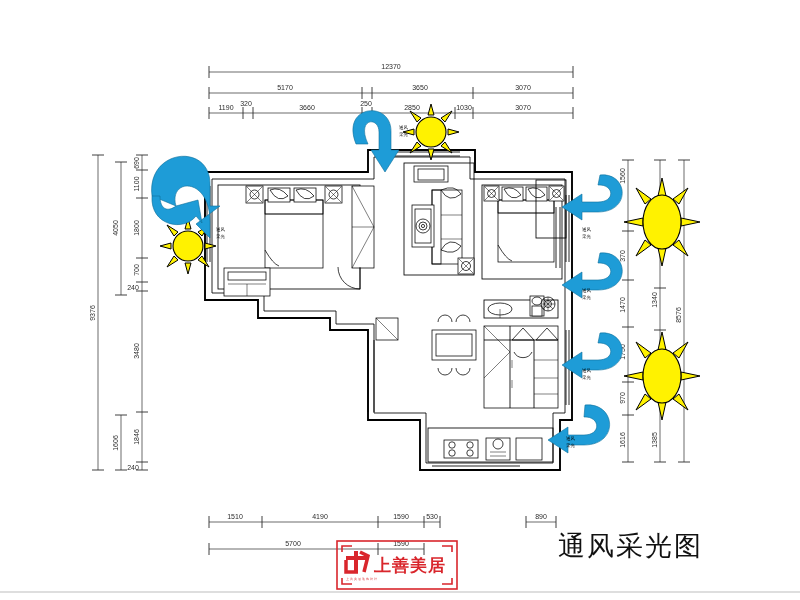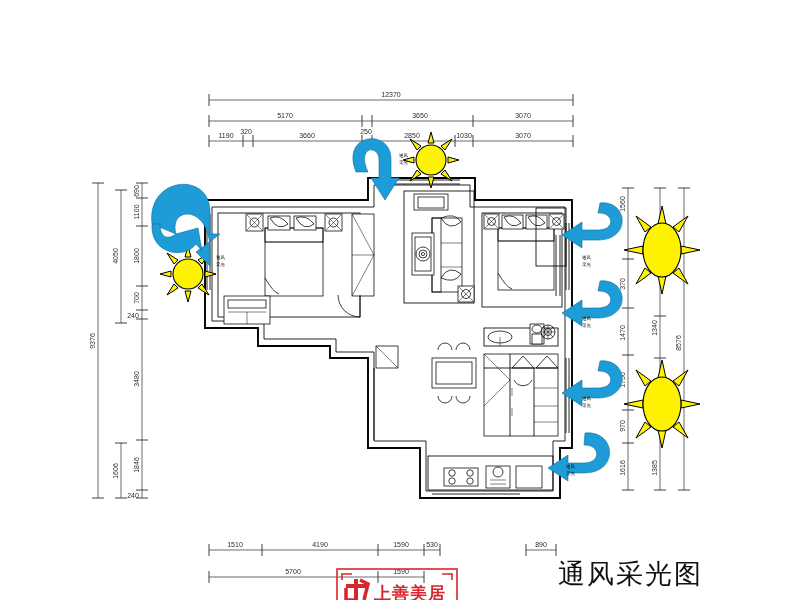--- a/index.html
+++ b/index.html
@@ -2,21 +2,21 @@
 <html><head>
 <meta charset="utf-8">
 <title>通风采光图</title>
 <style>
   html,body{margin:0;padding:0;background:#ffffff;}
   body{
     width:800px;height:600px;overflow:hidden;position:relative;
     font-family:"Liberation Sans","DejaVu Sans",sans-serif;
     color:#000;
   }
-  #stage{position:absolute;left:0;top:0;width:800px;height:460px;margin-top:28px;}
+  #stage{position:absolute;left:0;top:0;width:800px;height:460px;}
   svg{display:block;}
   .dimtext{
     font-family:"Liberation Sans","DejaVu Sans",sans-serif;
     font-size:7px;fill:#2b2b2b;letter-spacing:0px;
   }
   .dimline{stroke:#2b2b2b;stroke-width:0.7;fill:none;}
   .tick{stroke:#2b2b2b;stroke-width:0.9;}
   .wall{stroke:#000;stroke-width:1.9;fill:none;}
   .wall-thin{stroke:#000;stroke-width:0.85;fill:none;}
   .fur{stroke:#000;stroke-width:0.75;fill:#fff;}

